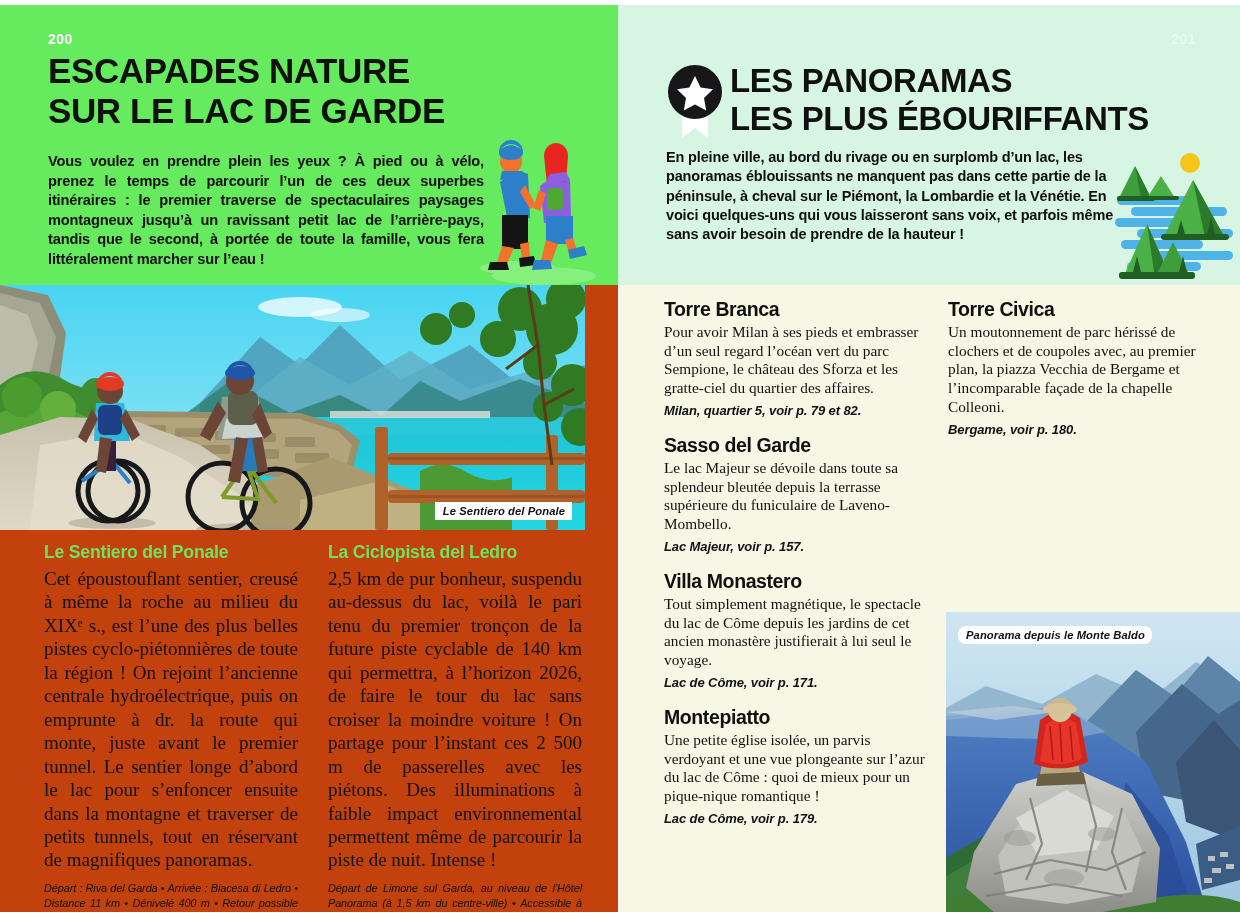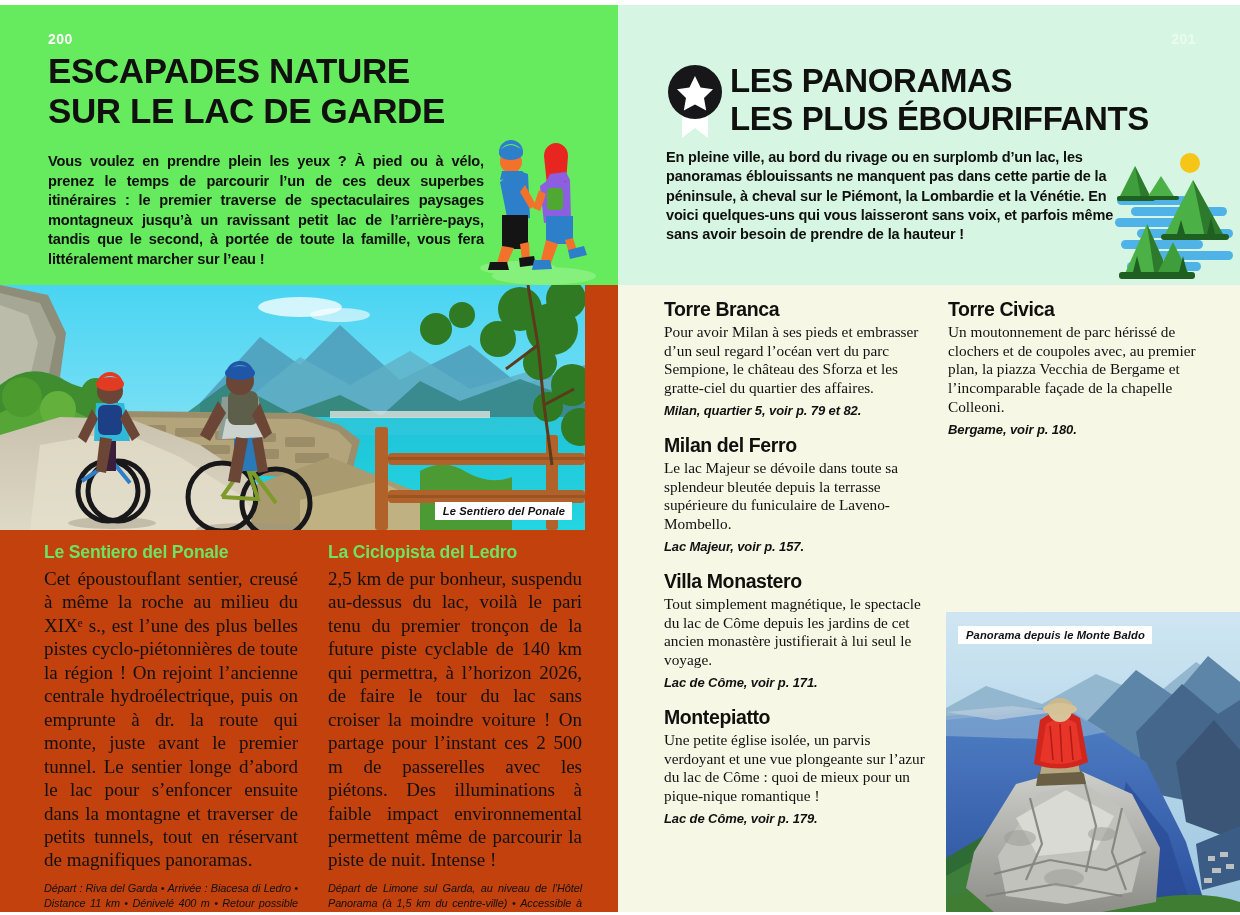--- a/index.html
+++ b/index.html
@@ -95,21 +95,21 @@
     font-family:"Liberation Serif", serif;
     font-size:15.3px; line-height:1.225; color:#111;
   }
   .entry-ref {
     font-size:13px; font-style:italic; font-weight:bold; color:#111;
     margin-top:5px; letter-spacing:-0.1px;
   }
   .photo-baldo {
     position:absolute; left:946px; top:612px; width:294px; height:303px; overflow:hidden;
   }
-  .cap-baldo { left:12px; top:14px; }
+  .cap-baldo { left:12px; top:14px;border-radius:8px; }
 
   
   .edge-top { position:absolute; left:0; top:0; width:1240px; height:5px; background:#ffffff; z-index:40; }
   .edge-bottom { position:absolute; left:0; bottom:0; width:1240px; height:3px; background:#ffffff; z-index:40; }
 </style>
 </head>
 <body>
 
 <div id="spread">
 
@@ -357,21 +357,21 @@
     </svg>
 
     <div class="rcols">
       <div class="rcol">
         <div class="entry">
           <div class="entry-title">Torre Branca</div>
           <div class="entry-body">Pour avoir Milan à ses pieds et embrasser d’un seul regard l’océan vert du parc Sempione, le château des Sforza et les gratte-ciel du quartier des affaires.</div>
           <div class="entry-ref">Milan, quartier 5, voir p. 79 et 82.</div>
         </div>
         <div class="entry">
-          <div class="entry-title">Milan del Ferro</div>
+          <div class="entry-title">Sasso del Garde</div>
           <div class="entry-body">Le lac Majeur se dévoile dans toute sa splendeur bleutée depuis la terrasse supérieure du funiculaire de Laveno-Mombello.</div>
           <div class="entry-ref">Lac Majeur, voir p. 157.</div>
         </div>
         <div class="entry">
           <div class="entry-title">Villa Monastero</div>
           <div class="entry-body">Tout simplement magnétique, le spectacle du lac de Côme depuis les jardins de cet ancien monastère justifierait à lui seul le voyage.</div>
           <div class="entry-ref">Lac de Côme, voir p. 171.</div>
         </div>
         <div class="entry">
           <div class="entry-title">Montepiatto</div>

